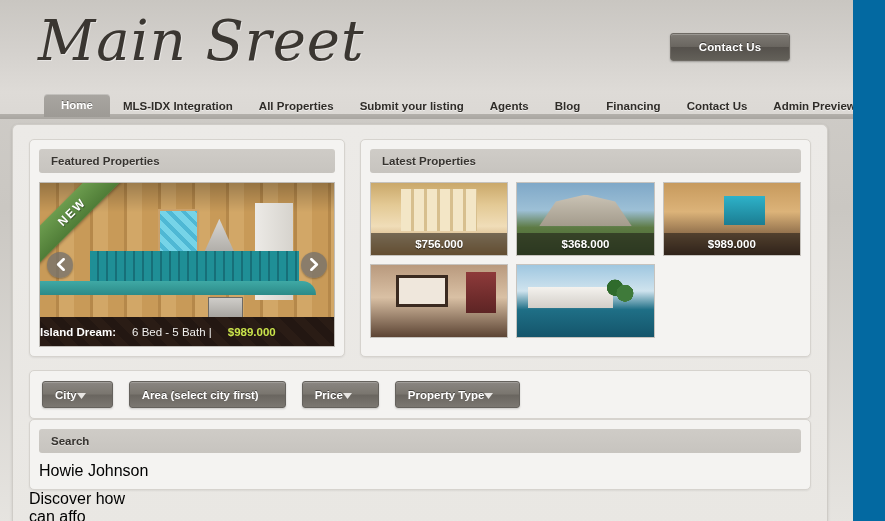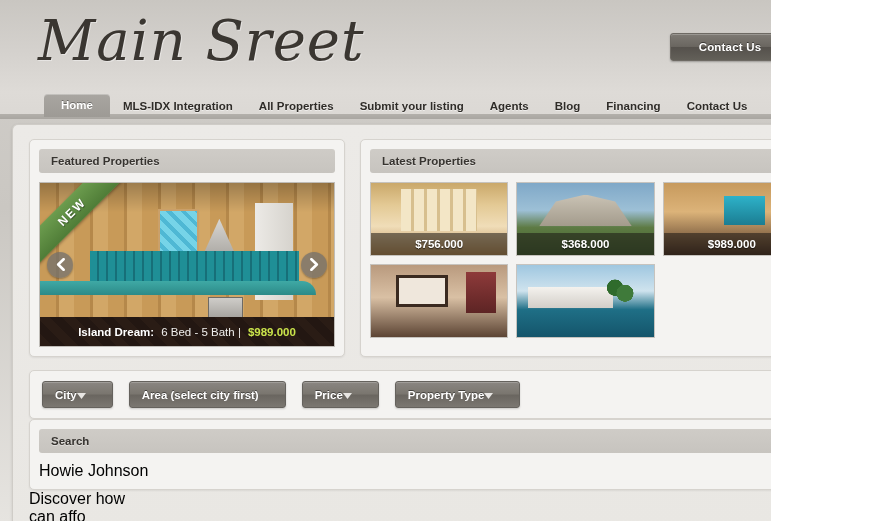--- a/index.html
+++ b/index.html
@@ -7,21 +7,21 @@
 
   html, body {
     width: 885px; height: 521px;
     overflow: hidden;
     background: #ffffff;
     font-family: "Liberation Sans", sans-serif;
   }
 
   #screen {
     position: relative;
-    width: 771px; height: 521px;
+    width: 885px; height: 521px;
     background: #0369a1;
     overflow: hidden;
   }
 
   
   #site {
     position: absolute;
     left: 0; top: 0;
     width: 853px; height: 521px;
     background: linear-gradient(180deg, #d2cfcb 0%, #cac7c2 40%, #e6e4e0 100%);
@@ -214,24 +214,24 @@
   }
   .carousel-arrow.prev { left: 7px; }
   .carousel-arrow.next { right: 7px; }
   .carousel-arrow svg { display: block; }
 
   .caption-bar {
     position: absolute;
     left: 0; right: 0; bottom: 0;
     height: 29px;
     background: rgba(22,18,14,.63);
-    display: flex; align-items: center; justify-content: center;
+    display: flex; align-items: center; justify-content: flex-start;
     font-size: 11.5px;
     color: #efeeec;
-    gap: 7px;
+    gap: 16px;
     white-space: nowrap;
   }
   .caption-bar .c-title { font-weight: bold; color: #ffffff; }
   .caption-bar .c-price { font-weight: bold; color: #c9e34b; }
 
   
   #latest { flex: 1; }
   .thumb-grid {
     display: grid;
     grid-template-columns: repeat(3, 1fr);

